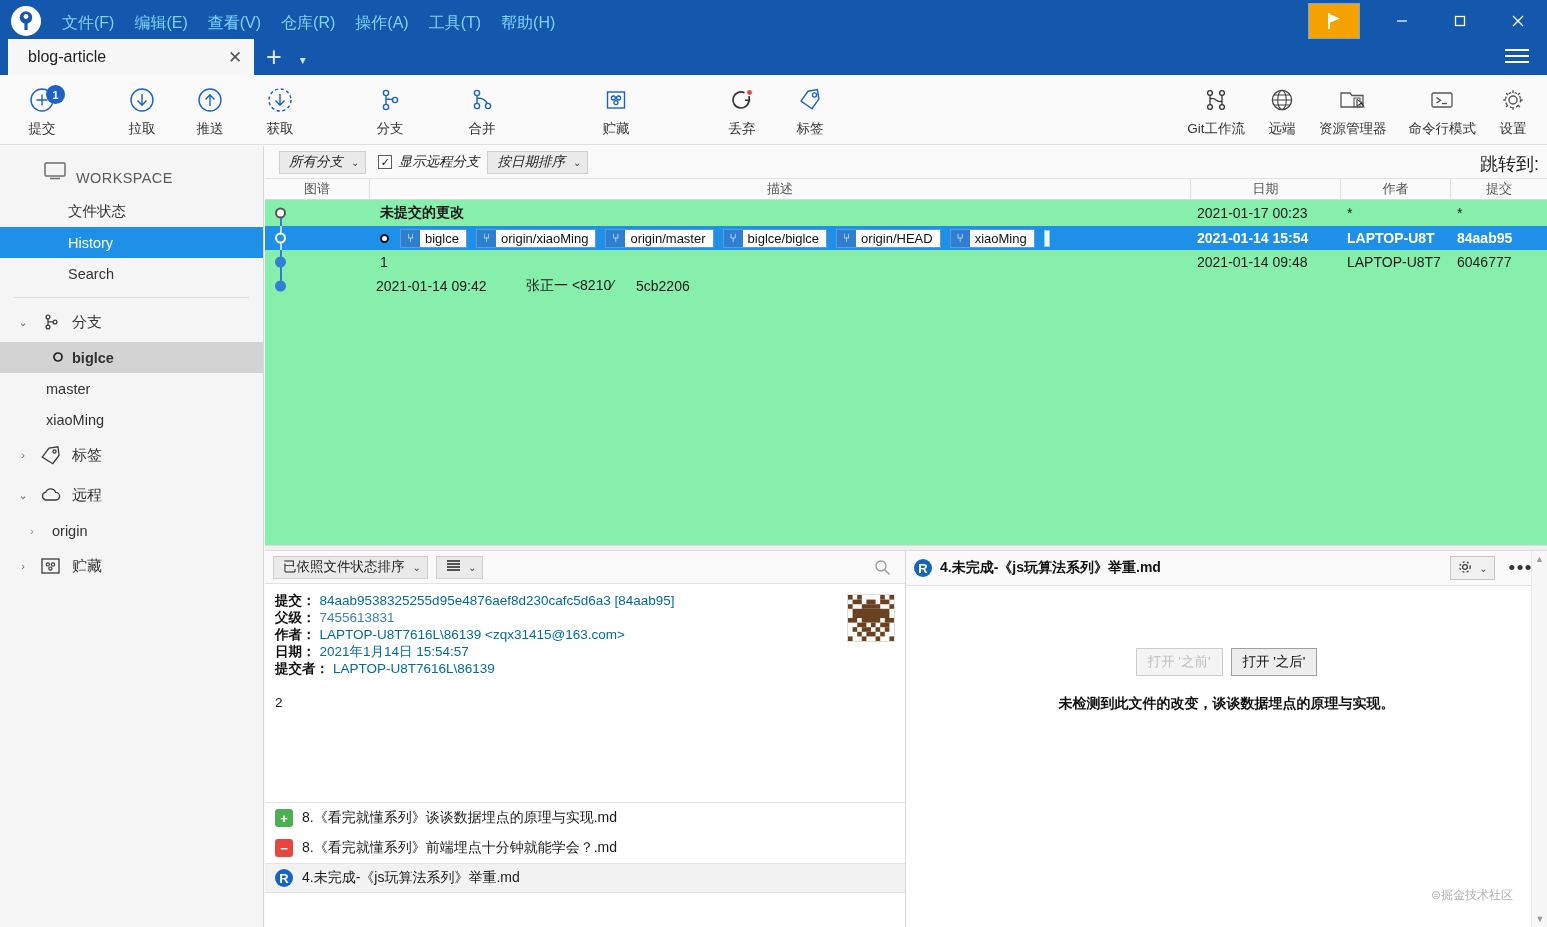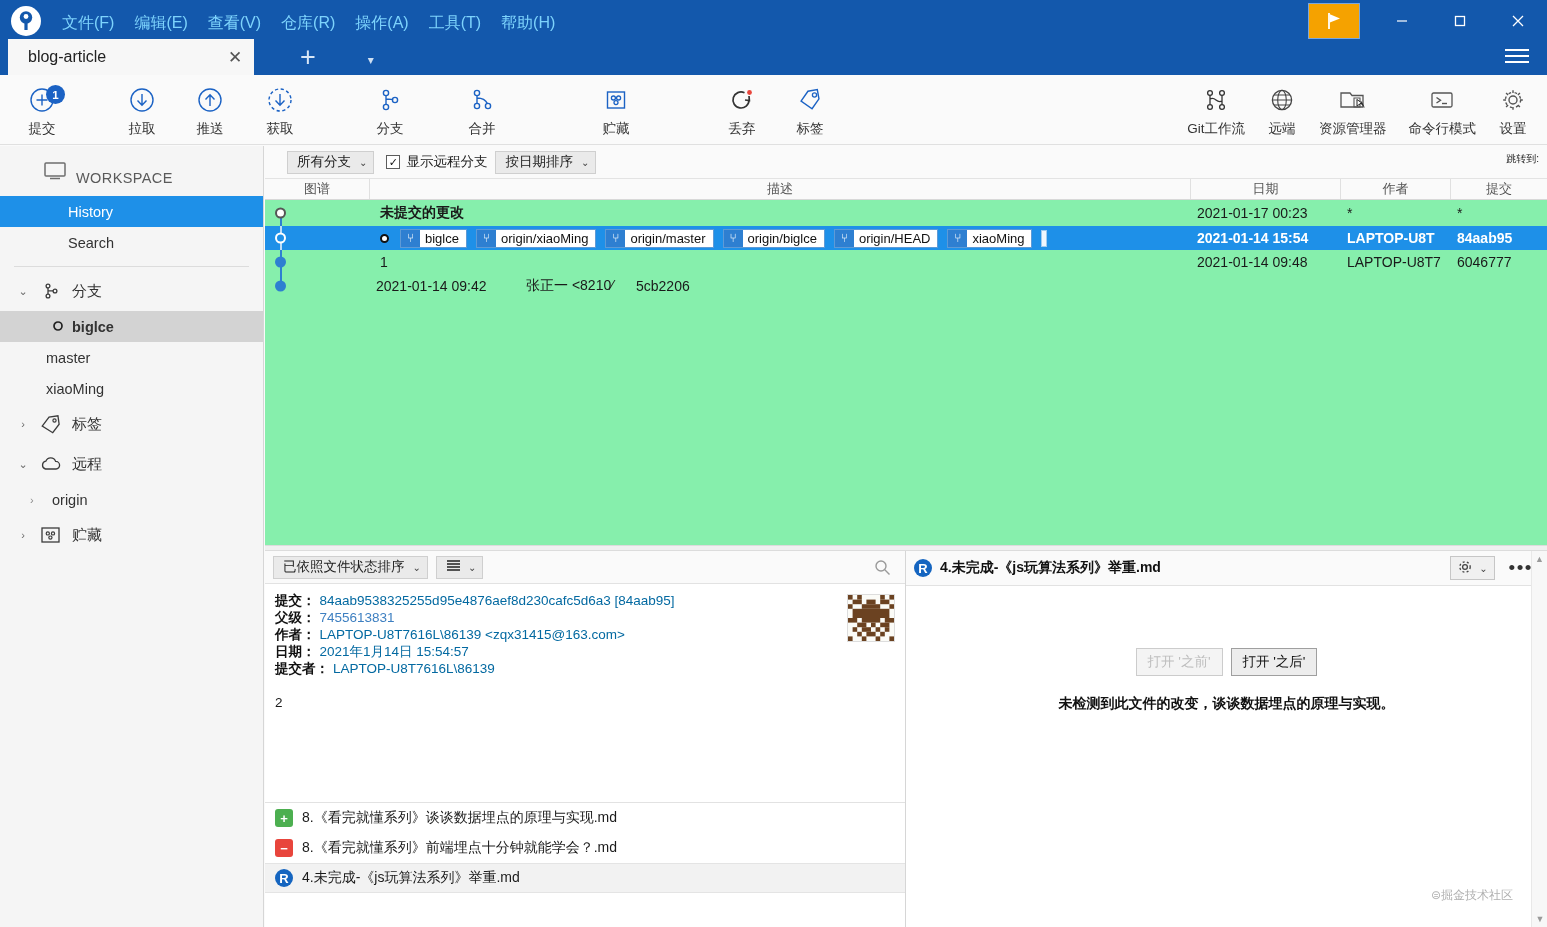--- a/index.html
+++ b/index.html
@@ -37,21 +37,21 @@
   .flagbtn {
     position:absolute; right:187px; top:3px; width:52px; height:36px;
     background:#f5a200; display:flex; align-items:center; justify-content:center;
     border:1px solid #7aa7de;
   }
   .hamburger { position:absolute; right:14px; top:42px; width:32px; height:28px;
     display:flex; flex-direction:column; justify-content:center; gap:4px; align-items:center; }
   .hamburger span { display:block; width:24px; height:2px; background:#fff; }
 
   
-  .tabstrip { position:absolute; left:8px; top:36px; height:39px; display:flex; align-items:flex-end;gap:34px; }
+  .tabstrip { position:absolute; left:8px; top:36px; height:39px; display:flex; align-items:flex-end; }
   .tab {
     background:#f7f7f7; height:36px; min-width:246px; display:flex; align-items:center;
     padding:0 6px 0 20px; position:relative;
   }
   .tab-label { font-size:16px; color:#222; flex:1; }
   .tab-close {
     width:26px; height:26px; display:flex; align-items:center; justify-content:center;
     color:#555; font-size:17px;
   }
   .tab-add {
@@ -101,33 +101,33 @@
   .side-sub {
     height:31px; display:flex; align-items:center; gap:8px; padding-left:46px;
     font-size:14.5px; color:#333;
   }
   .side-sub.selrow { background:#d3d3d3; font-weight:bold; padding-left:30px; }
   .side-sub .chev { width:14px; color:#8b8b8b; font-size:11px; }
 
   
   .hist-toolbar {
     position:absolute; left:265px; top:146px; width:1282px; height:32px;
-    background:#fafafa; display:flex; align-items:center; padding-left:22px; gap:8px;
+    background:#fafafa; display:flex; align-items:center; padding-left:14px; gap:8px;font-style:italic;
   }
   .combo {
     height:23px; background:#eaeaea; border:1px solid #cfcfcf; display:flex;
     align-items:center; gap:8px; padding:0 6px 0 9px; font-size:13.5px; color:#222;
   }
   .combo .cc { font-size:10px; color:#444; }
   .chk { display:flex; align-items:center; gap:6px; font-size:13.5px; color:#222; margin-left:4px;}
   .chkbox {
     width:14px; height:14px; border:1px solid #5c5c5c; background:#fff;
     display:flex; align-items:center; justify-content:center; font-size:11px; color:#111;
   }
-  .jumpto { position:absolute; right:8px; top:152px; font-size:10px; color:#1a1a1a; }
+  .jumpto { position:absolute; right:8px; top:152px; font-size:18px; color:#1a1a1a; }
 
   .hist-colhead {
     position:absolute; left:265px; top:178px; width:1282px; height:22px;
     background:#fafafa; border-top:1px solid #e3e3e3; border-bottom:1px solid #d8d8d8;
     display:flex; font-size:13px; color:#555;
   }
   .ch { display:flex; align-items:center; justify-content:center; border-right:1px solid #e0e0e0; }
 
   
   .hist-body {
@@ -444,20 +444,23 @@
     <div class="ws-head">
       <span>
         <svg width="22" height="18" viewBox="0 0 22 18">
           <rect x="1" y="1" width="20" height="13" rx="1" fill="none" stroke="#6d6d6d" stroke-width="1.5"></rect>
           <path d="M6 16.5 H16" stroke="#6d6d6d" stroke-width="1.5"></path>
         </svg>
       </span>
       <span class="txt">WORKSPACE</span>
     </div>
 
+    <div class="side-item">
+      <span>文件状态</span>
+    </div>
     <div class="side-item active">
       <span>History</span>
     </div>
     <div class="side-item">
       <span>Search</span>
     </div>
 
     <div class="side-sep"></div>
 
     <div class="side-group">
@@ -578,21 +581,21 @@
         <span class="bmark">
           <span class="bi">⑂</span>
           <span class="bt">origin/xiaoMing</span>
         </span>
         <span class="bmark">
           <span class="bi">⑂</span>
           <span class="bt">origin/master</span>
         </span>
         <span class="bmark">
           <span class="bi">⑂</span>
-          <span class="bt">origin/biglce</span>
+          <span class="bt">biglce/biglce</span>
         </span>
         <span class="bmark">
           <span class="bi">⑂</span>
           <span class="bt">origin/HEAD</span>
         </span>
         <span class="bmark">
           <span class="bi">⑂</span>
           <span class="bt">xiaoMing</span>
         </span>
         <span style="display:inline-block;width:6px;height:17px;background:#eef6fd;border:1px solid #9fcbef;"></span>

